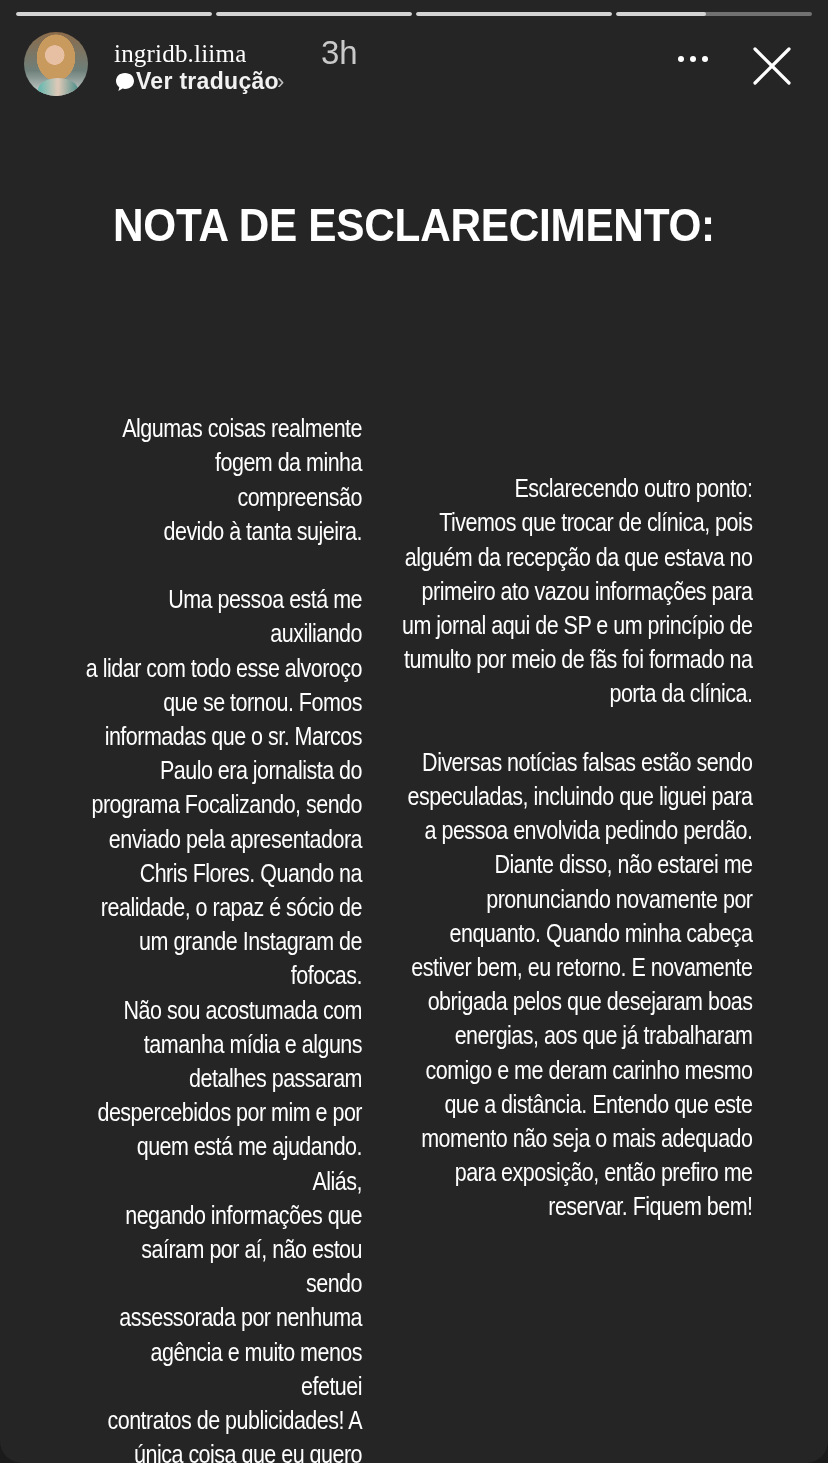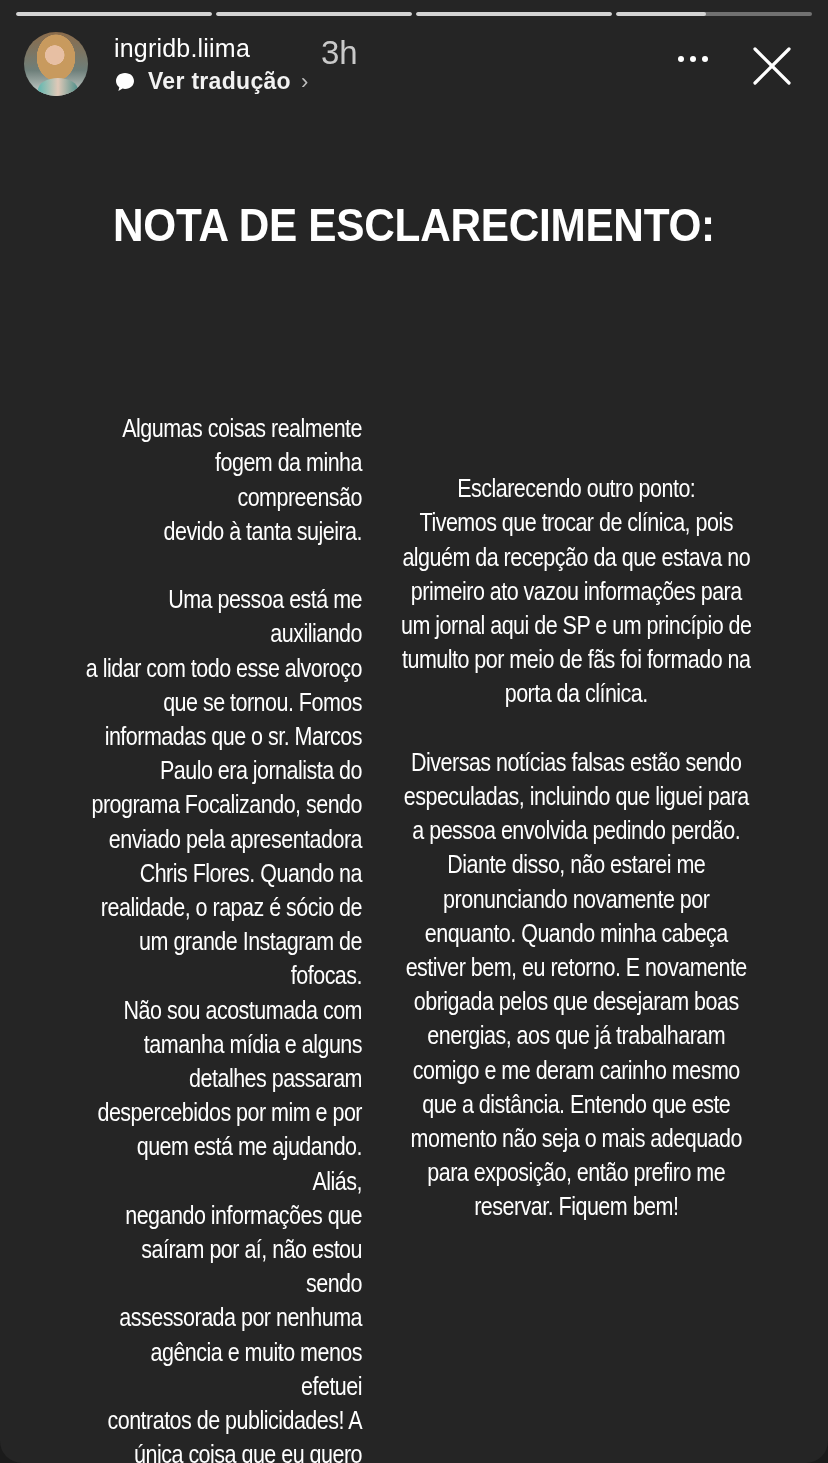--- a/index.html
+++ b/index.html
@@ -29,43 +29,43 @@
       radial-gradient(circle at 48% 36%, #e7bfa3 0 18%, transparent 19%),
       radial-gradient(ellipse at 50% 40%, #c89a5e 0 42%, transparent 43%),
       linear-gradient(180deg, #8b6b4a 0%, #6e7f7a 60%, #cfd6d2 100%);
     overflow: hidden;
   }
   .avatar .body-shape {
     position: absolute; left: 14px; bottom: -6px; width: 40px; height: 24px;
     border-radius: 50% 50% 0 0; background: linear-gradient(90deg,#5fb7b0,#e0c9b8,#4e8f8a);
   }
   .username {
-    position: absolute; left: 90px; top: 2px; font-size: 25px; font-weight: 400;
-    letter-spacing: 0.2px; color: #ffffff;
+    position: absolute; left: 90px; top: 8px; font-size: 25px; font-weight: 400;
+    letter-spacing: 0.2px; color: #ffffff; font-family: Liberation Serif, serif;
   }
   .time { position: absolute; left: 297px; top: 2px; font-size: 33px; color: #c9c9c9; }
-  .translate { position: absolute; left: 90px; top: 36px; display: flex; align-items: center; gap: 12px; }
+  .translate { position: absolute; left: 90px; top: 36px; display: flex; align-items: center; gap: 0; }
   .translate-label { font-size: 23px; font-weight: 700; color: #f2f2f2; letter-spacing: 0.3px; }
   .chev { font-size: 22px; color: #bdbdbd; margin-left: -2px; }
   .more {
     position: absolute; right: 104px; top: 24px; display: flex; gap: 6px;
   }
   .more span { width: 6px; height: 6px; border-radius: 50%; background: #fff; display: block; }
   .close { position: absolute; right: 20px; top: 14px; width: 40px; height: 40px; }
   .title {
     position: absolute; top: 198px; left: 0; right: 0; text-align: center;
     font-size: 46px; font-weight: 700; letter-spacing: -0.3px;
     transform: scaleX(0.92); transform-origin: center;
   }
   .col {
     position: absolute; font-size: 25px; line-height: 34.2px; white-space: pre-line;
     letter-spacing: -0.6px;
   }
   .col-left { left: 40px; width: 322px; top: 377px; text-align: right; }
-  .col-right { left: 400px; width: 410px; top: 437px; text-align: center; }
+  .col-right { left: 400px; width: 410px; top: 437px; text-align: right; }
   .narrow { display: inline-block; transform: scaleX(0.86); }
   .col-left .narrow { transform-origin: right top; }
   .col-right .narrow { transform-origin: left top; }
 </style>
 </head>
 <body>
 
 <div class="story">
 
   <div class="progress">

